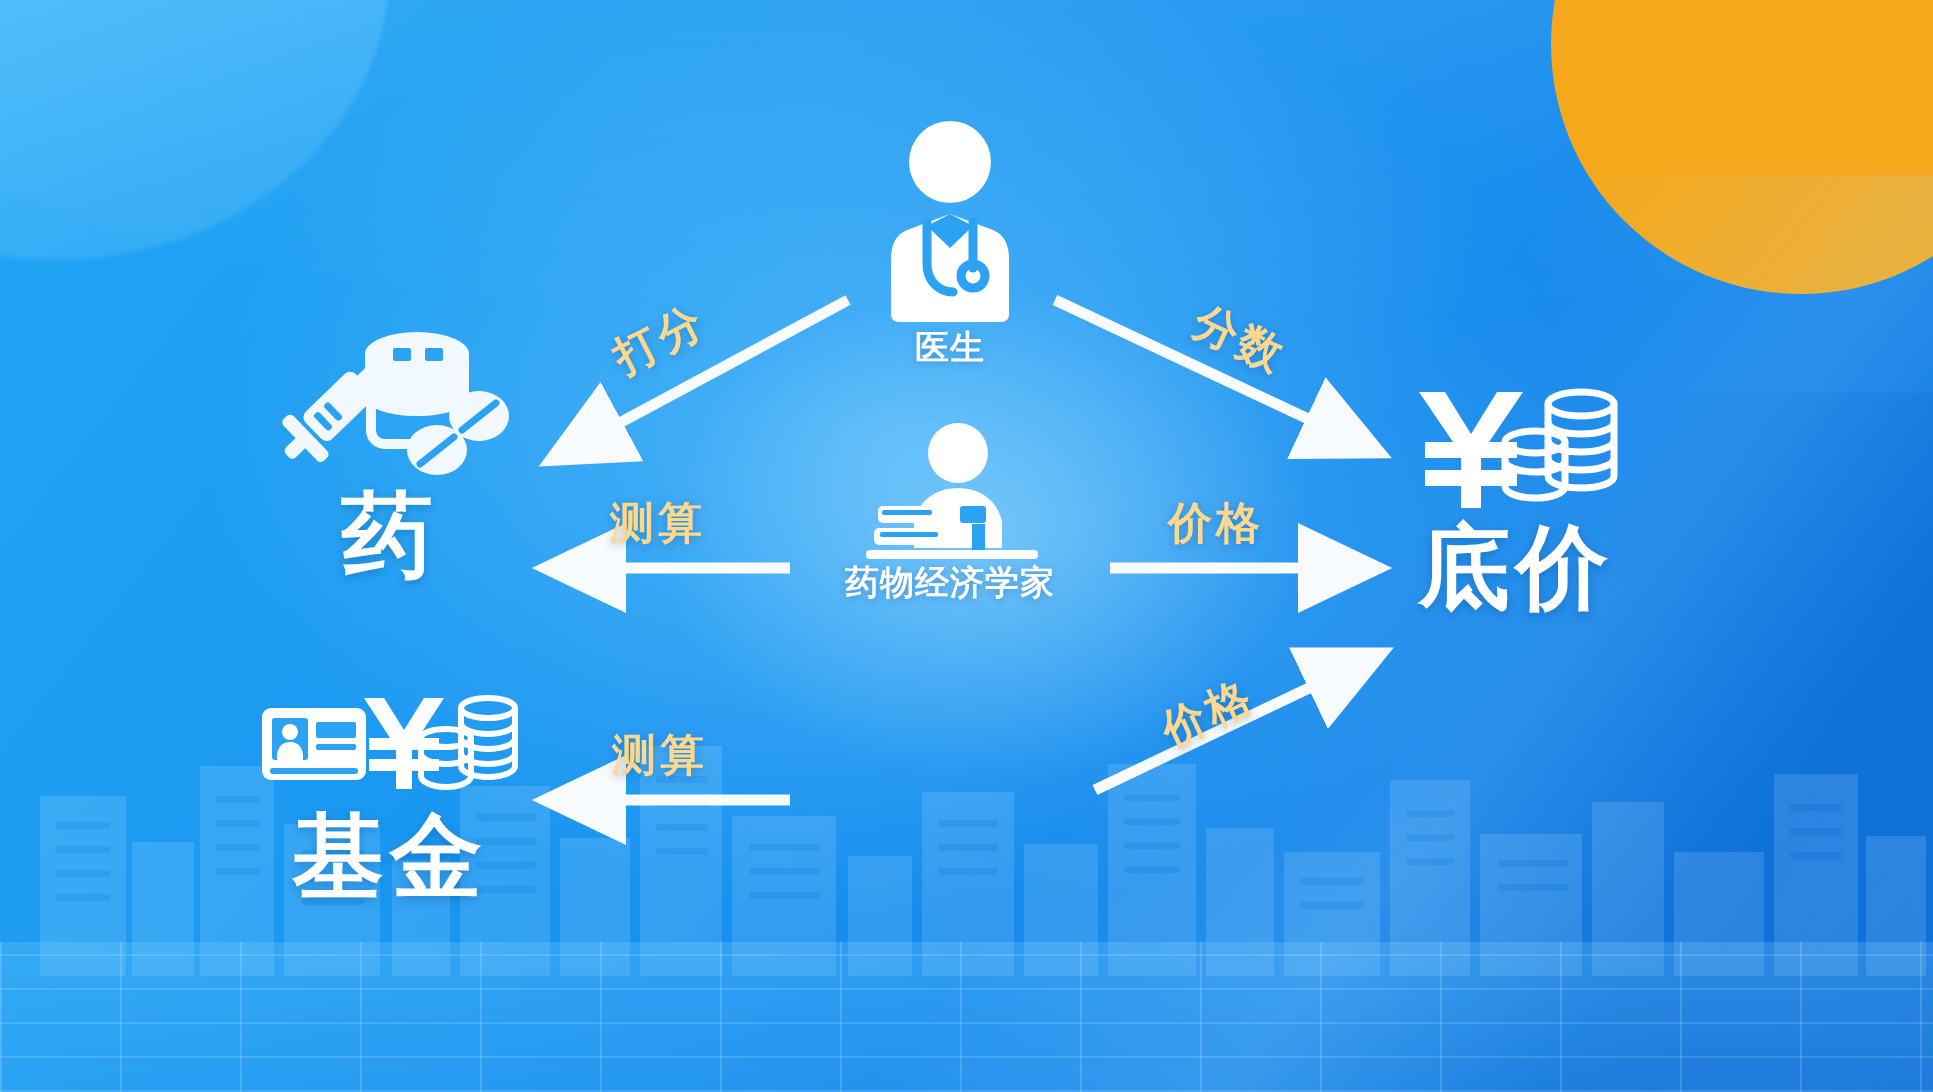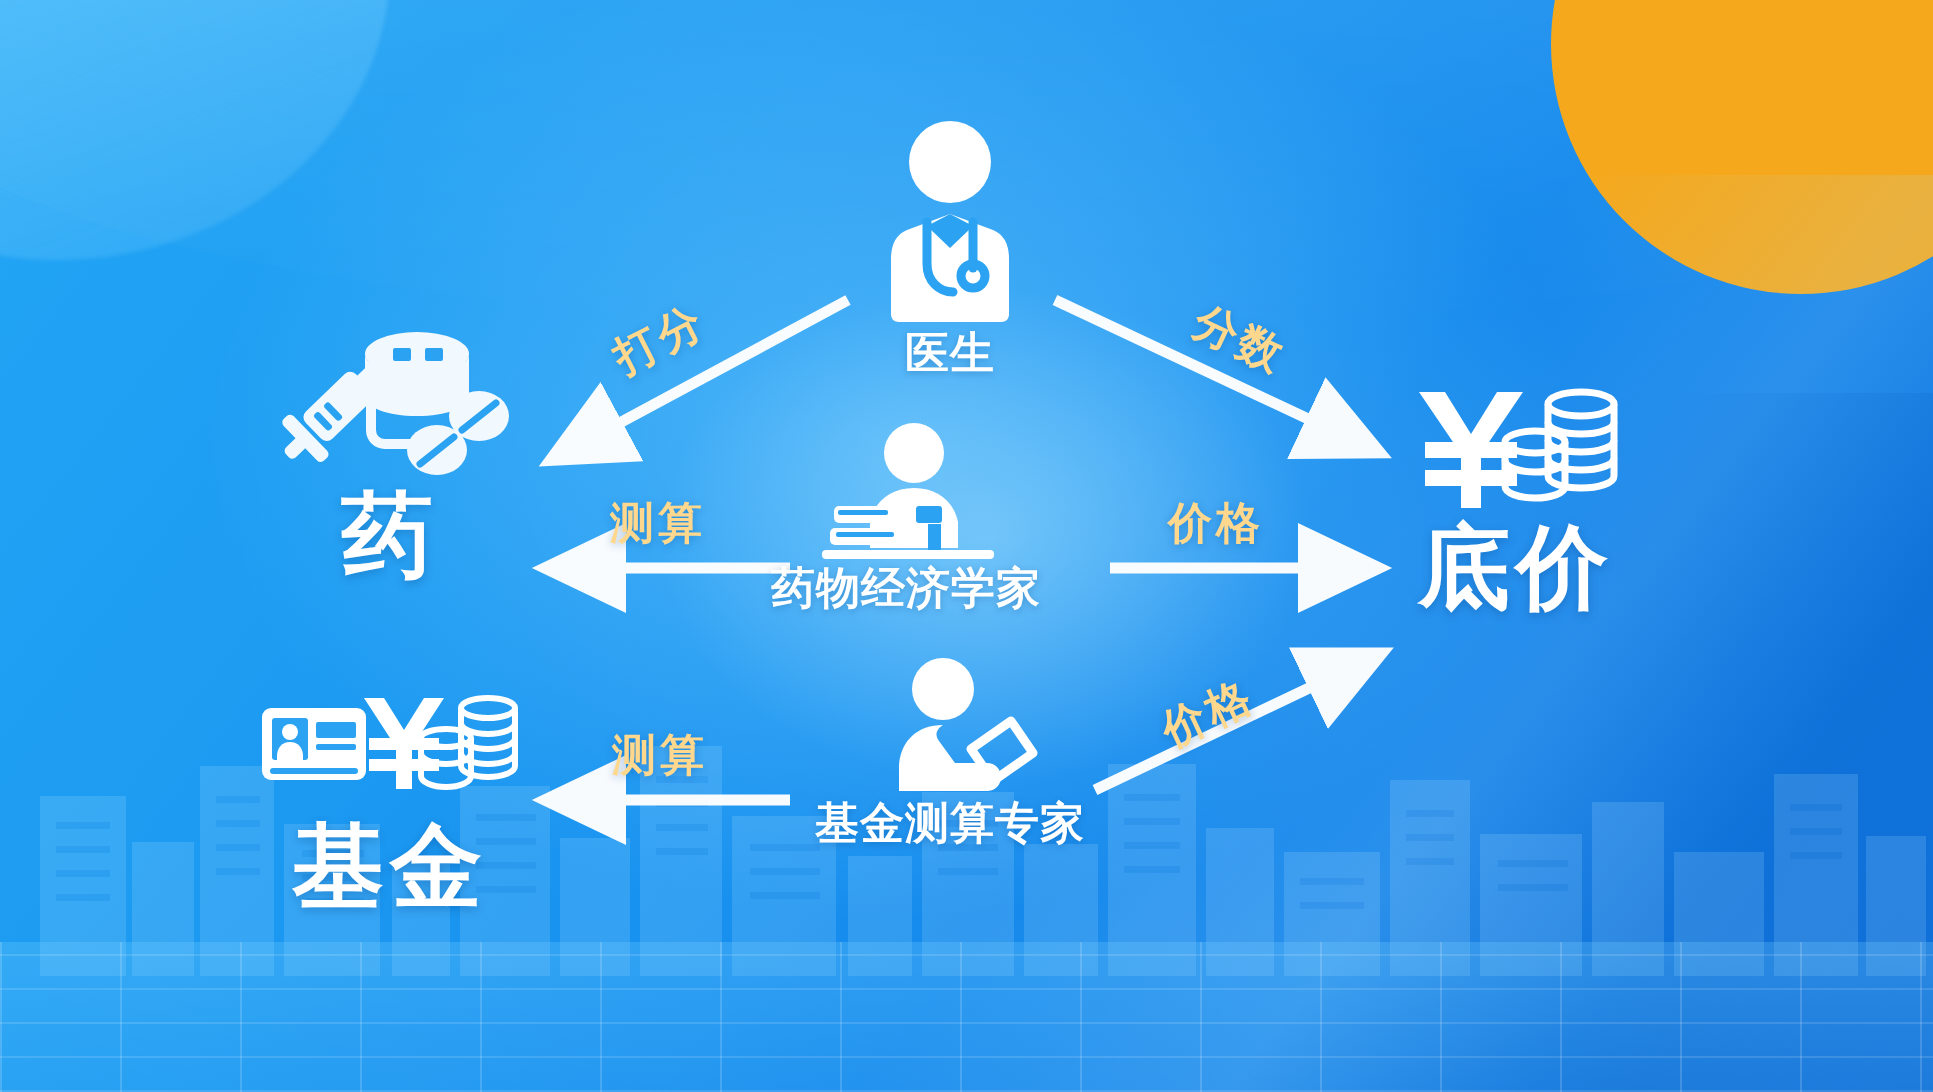--- a/index.html
+++ b/index.html
@@ -64,21 +64,21 @@
 
   
   .node{ position:absolute; text-align:center; }
   .node .icon{ display:block; margin:0 auto; }
   .big-label{
     font-size:92px; font-weight:700; color:#ffffff; line-height:1;
     letter-spacing:6px; text-shadow:0 3px 10px rgba(0,60,130,.30);
     font-family:"Liberation Sans","DejaVu Sans",sans-serif;
   }
   .mid-label{
-    font-size:44px; font-weight:700; color:#ffffff; line-height:1.1;
+    font-size:34px; font-weight:700; color:#ffffff; line-height:1.1;
     letter-spacing:1px; text-shadow:0 2px 7px rgba(0,60,130,.28);
     font-family:"Liberation Sans","DejaVu Sans",sans-serif;
   }
 
   
   .arrow-layer{ position:absolute; inset:0; }
   .arrow-label{
     position:absolute; color:#ffd88e; font-weight:700; font-size:44px;
     letter-spacing:4px; white-space:nowrap;
     text-shadow:0 2px 8px rgba(0,70,150,.32);
@@ -232,21 +232,21 @@
 
         <ellipse cx="214" cy="96" rx="30" ry="25"></ellipse>
         <line x1="197" y1="110" x2="231" y2="83" stroke="#2ba3f2" stroke-width="7" stroke-linecap="round"></line>
         <ellipse cx="172" cy="130" rx="30" ry="25"></ellipse>
         <line x1="155" y1="144" x2="189" y2="117" stroke="#2ba3f2" stroke-width="7" stroke-linecap="round"></line>
       </g>
     </svg>
     <div class="big-label" style="margin-top:4px;">药</div>
   </div>
 
-  <div class="node" style="left:736px; top:420px; width:340px;">
+  <div class="node" style="left:780px; top:420px; width:340px;">
     <svg class="icon" width="240" height="140" viewBox="0 0 240 140">
       <g fill="#ffffff">
         <circle cx="128" cy="33" r="30"></circle>
         <path d="M128,68 C104,68 88,82 84,102 L84,128 L172,128 L172,102 C168,82 152,68 128,68 Z"></path>
         <rect x="130" y="86" width="26" height="17" rx="3" fill="#2ba3f2"></rect>
         <rect x="142" y="104" width="13" height="26" fill="#2ba3f2"></rect>
 
         <rect x="48" y="86" width="62" height="17" rx="5"></rect>
         <rect x="44" y="108" width="70" height="17" rx="5"></rect>
         <rect x="52" y="90" width="50" height="5" rx="2" fill="#2ba3f2"></rect>
@@ -274,33 +274,20 @@
         <path d="M147,78 C147,85 162,90 180,90 C198,90 213,85 213,78"></path>
 
         <ellipse cx="134" cy="62" rx="30" ry="11"></ellipse>
         <path d="M104,62 L104,106 C104,113 117,118 134,118 C151,118 164,113 164,106 L164,62"></path>
         <path d="M104,80 C104,87 117,92 134,92 C151,92 164,87 164,80"></path>
       </g>
     </svg>
     <div class="big-label" style="margin-top:6px;">底价</div>
   </div>
 
-  <div class="node" style="left:780px; top:655px; width:340px;">
-    <svg class="icon" width="230" height="140" viewBox="0 0 230 140">
-      <g fill="#ffffff">
-        <circle cx="108" cy="34" r="31"></circle>
-        <path d="M108,70 C82,70 66,86 64,110 L64,136 L152,136 C160,136 166,130 166,122
-                 C166,114 160,108 152,108 L120,108 L104,86 C99,79 102,74 108,70 Z"></path>
-      </g>
-      <g fill="none" stroke="#ffffff" stroke-width="9" stroke-linejoin="round">
-        <path d="M136,94 L176,66 L198,98 L158,126 Z"></path>
-      </g>
-    </svg>
-    <div class="mid-label" style="margin-top:4px;">基金测算专家</div>
-  </div>
 
   <div class="node" style="left:240px; top:690px; width:300px;">
     <svg class="icon" width="260" height="120" viewBox="0 0 260 120">
 
       <g>
         <rect x="2" y="18" width="104" height="72" rx="9" fill="#ffffff"></rect>
         <rect x="12" y="28" width="36" height="42" rx="3" fill="#2ba3f2"></rect>
         <circle cx="30" cy="42" r="8" fill="#ffffff"></circle>
         <path d="M30,52 C22,52 17,58 17,66 L17,70 L43,70 L43,66 C43,58 38,52 30,52 Z" fill="#ffffff"></path>
         <rect x="56" y="32" width="40" height="16" rx="2" fill="#2ba3f2"></rect>
@@ -318,16 +305,16 @@
         <ellipse cx="228" cy="18" rx="27" ry="10"></ellipse>
         <path d="M201,18 L201,76 C201,82 213,87 228,87 C243,87 255,82 255,76 L255,18"></path>
         <path d="M201,33 C201,39 213,44 228,44 C243,44 255,39 255,33"></path>
         <path d="M201,48 C201,54 213,59 228,59 C243,59 255,54 255,48"></path>
         <path d="M201,63 C201,69 213,74 228,74 C243,74 255,69 255,63"></path>
         <ellipse cx="186" cy="48" rx="25" ry="9"></ellipse>
         <path d="M161,48 L161,86 C161,92 172,97 186,97 C200,97 211,92 211,86 L211,48"></path>
         <path d="M161,63 C161,69 172,74 186,74 C200,74 211,69 211,63"></path>
       </g>
     </svg>
-    <div class="big-label" style="margin-top:10px;">基金</div>
+    <div class="big-label" style="margin-top:0;">基金</div>
   </div>
 
 </div>
 
 </body></html>

